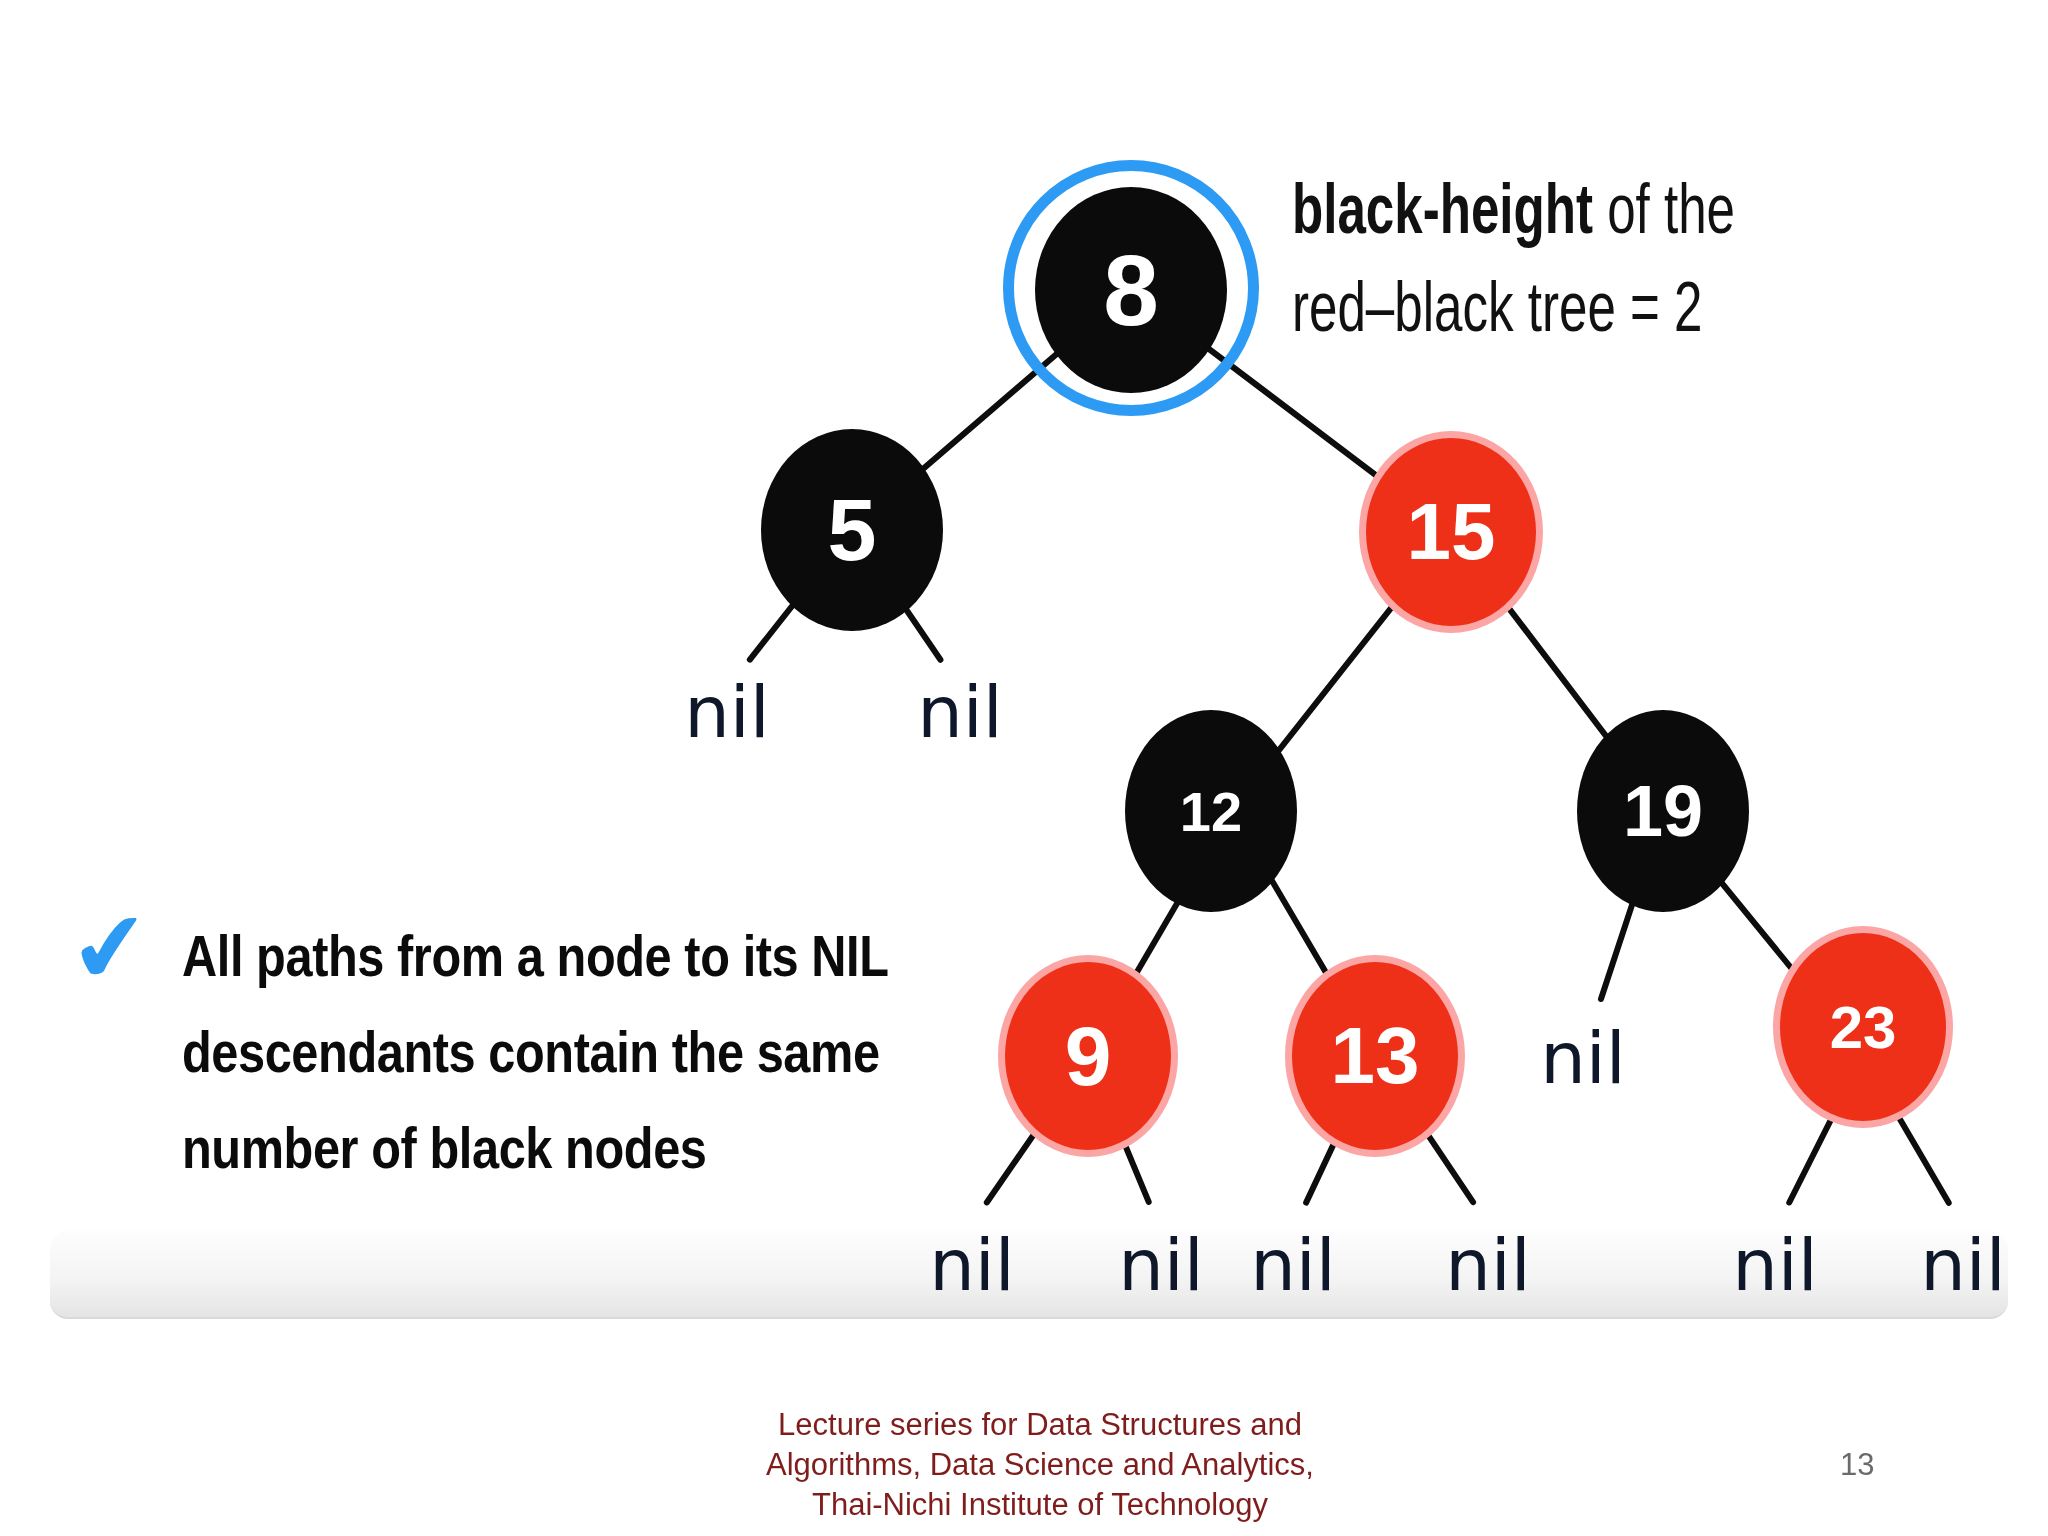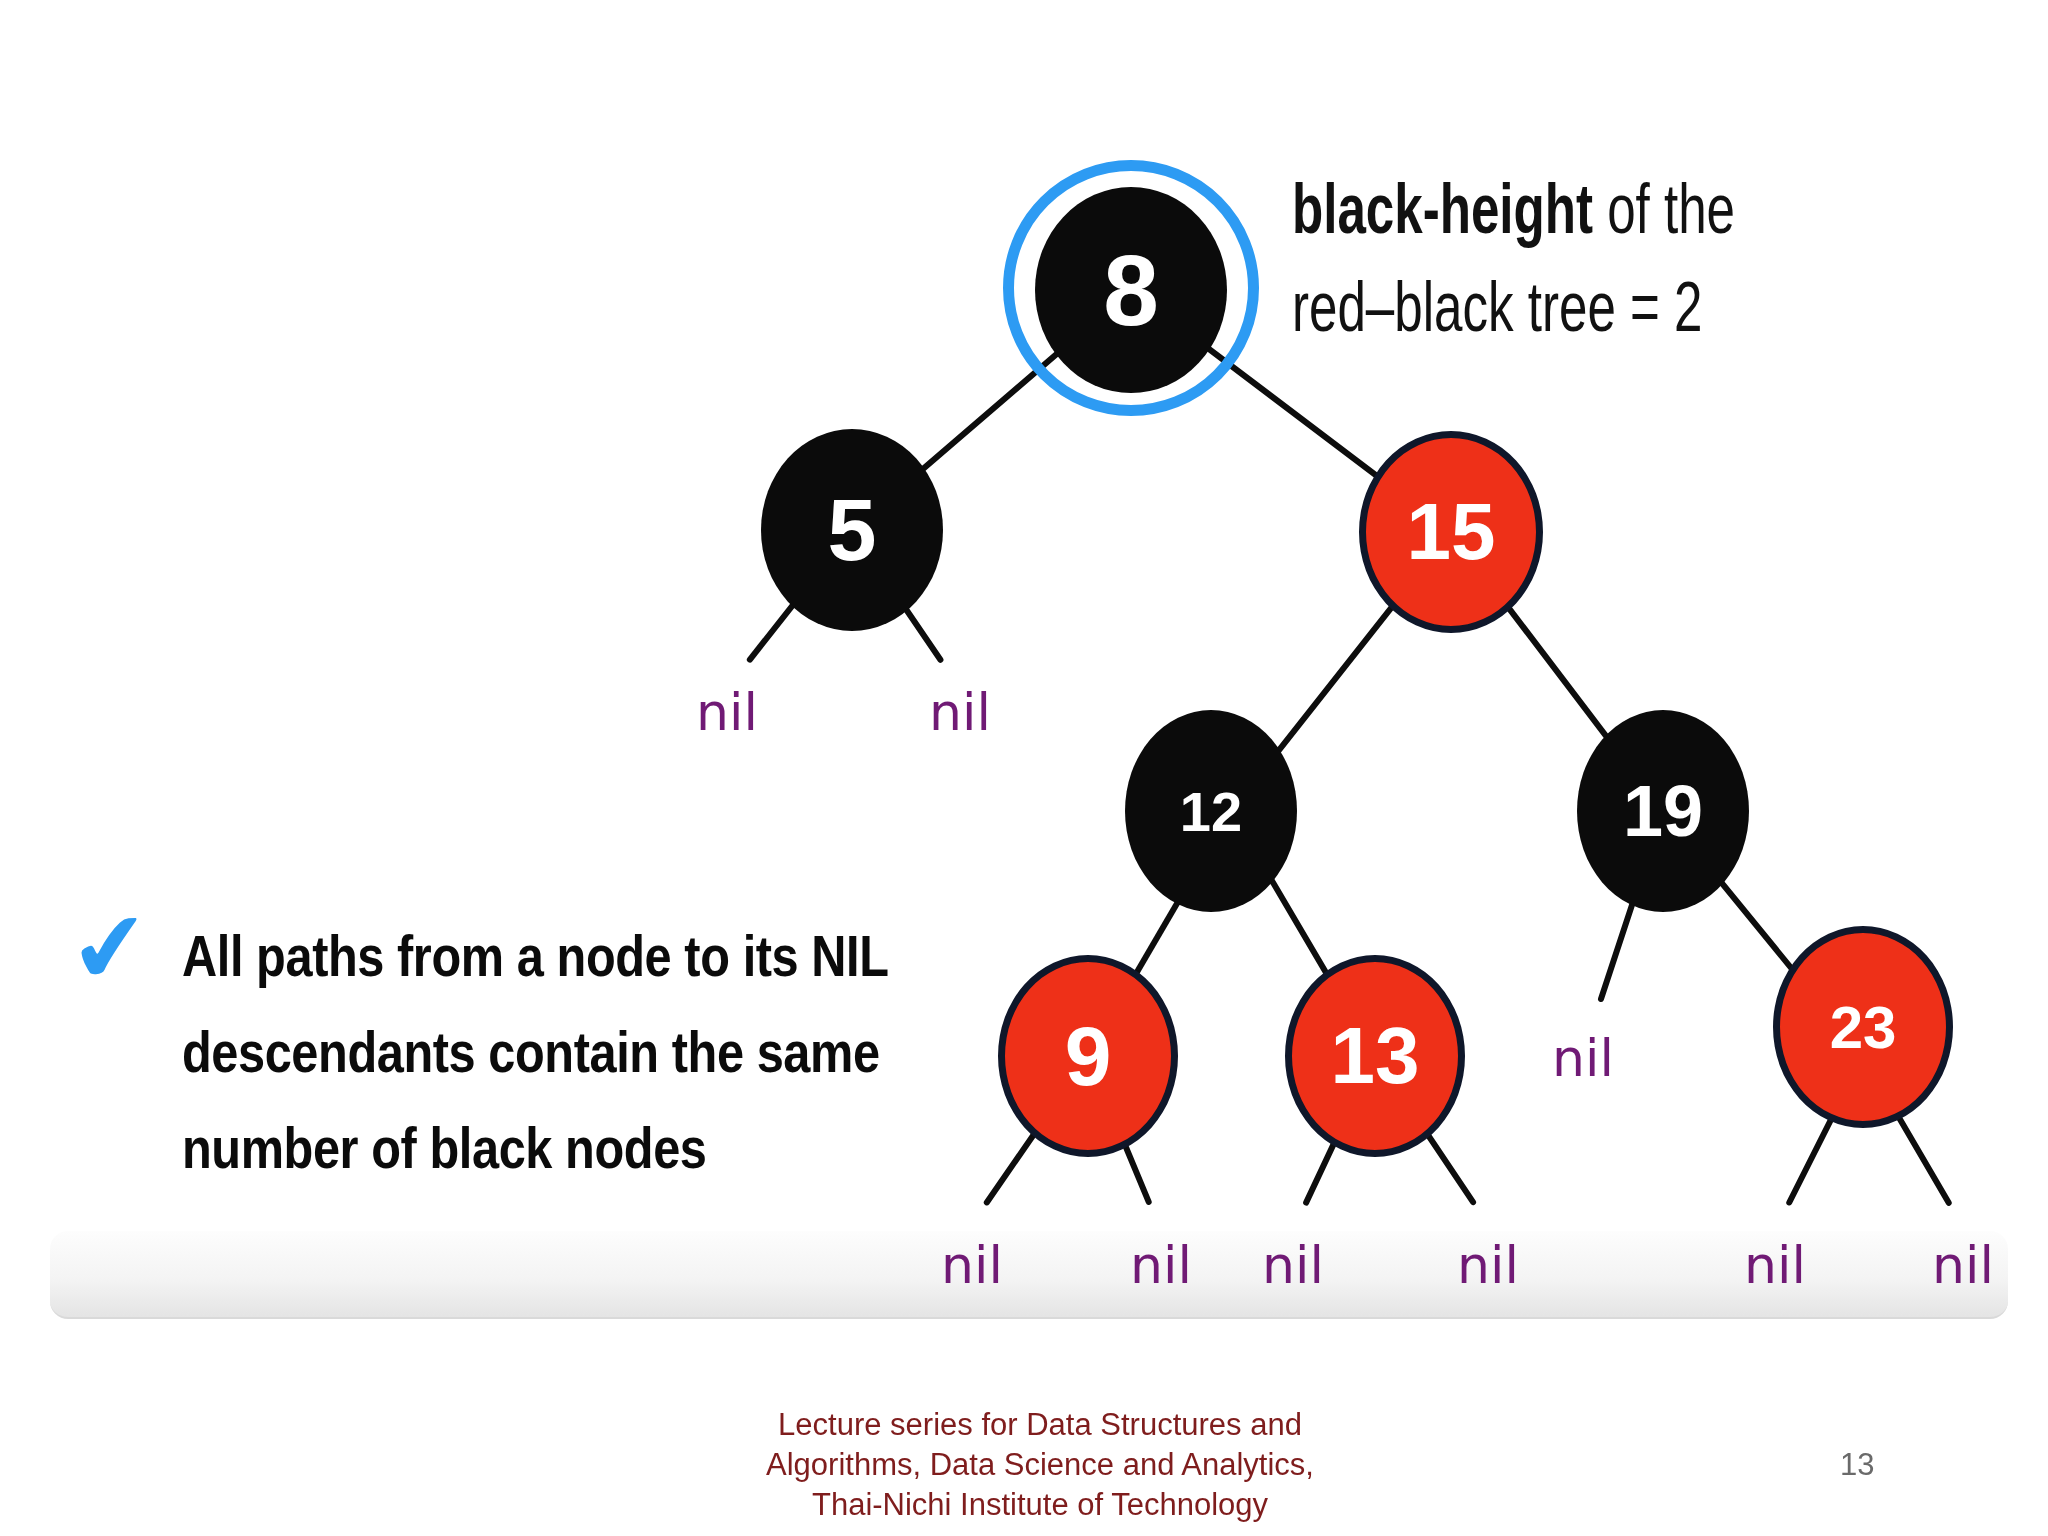--- a/index.html
+++ b/index.html
@@ -20,24 +20,24 @@
   .ring{
     position:absolute;border:11px solid #2d9bf3;border-radius:50%;
     box-sizing:border-box;background:transparent;z-index:2;
   }
   .node{
     position:absolute;border-radius:50%;z-index:3;box-sizing:border-box;
     display:flex;align-items:center;justify-content:center;
     color:#ffffff;font-weight:700;font-family:"Liberation Sans",sans-serif;
   }
   .node.black{background:#0b0b0b;}
-  .node.red{background:#ee3018;border:7px solid #0f172a;}
+  .node.red{background:#ee3018;border:7px solid #fca5a5;}
   .nil{
     position:absolute;transform:translate(-50%,-50%);z-index:3;
-    font-family:"DejaVu Sans",sans-serif;font-size:52px;color:#701a75;
+    font-family:"DejaVu Sans",sans-serif;font-size:72px;color:#0f172a;
   }
   .heading{
     position:absolute;left:1292px;top:160px;z-index:4;color:#111111;
     font-size:70px;line-height:98px;white-space:nowrap;
     transform:scaleX(0.73);transform-origin:left top;
   }
   .heading .hb{font-weight:700;}
   .bullet-check{
     position:absolute;left:70px;top:892px;z-index:4;color:#2d9bf3;
     font-size:96px;font-weight:700;transform:rotate(-6deg);

